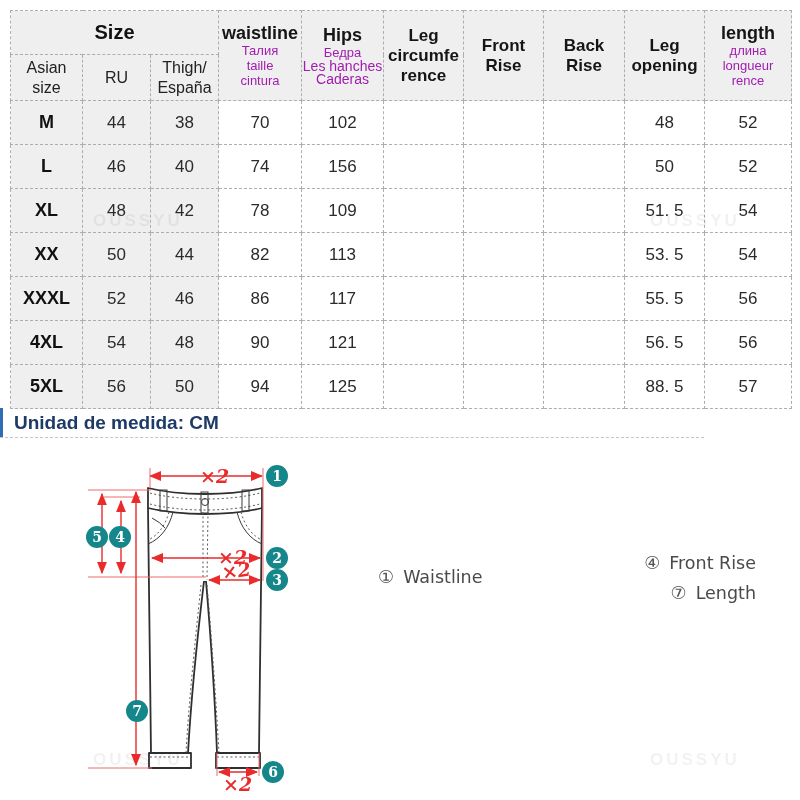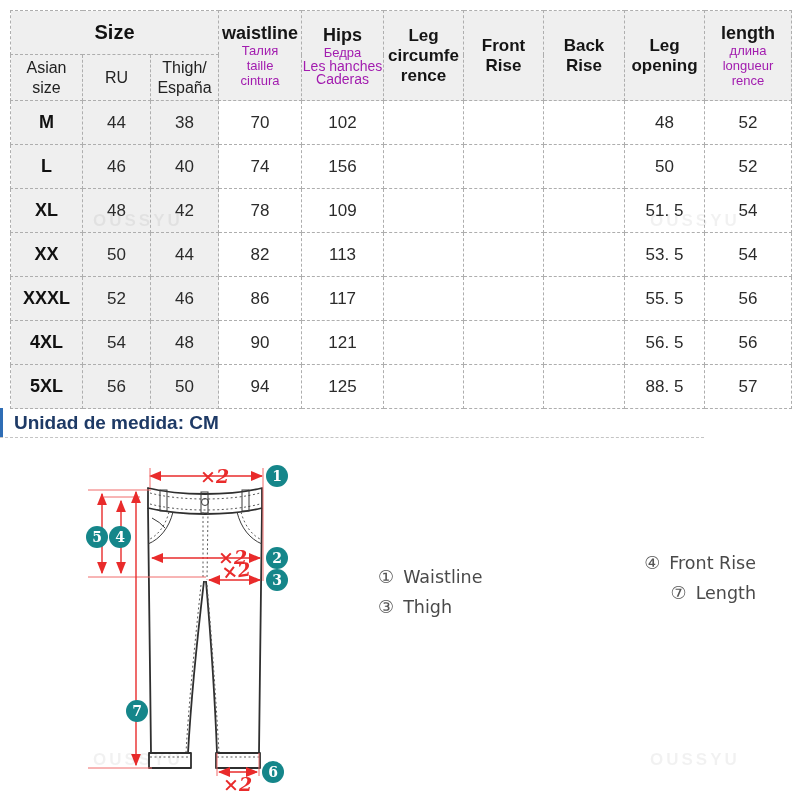--- a/index.html
+++ b/index.html
@@ -287,23 +287,20 @@
     <text class="badge-num" x="213" y="327">6</text>
     <circle class="badge" cx="77" cy="261" r="11"></circle>
     <text class="badge-num" x="77" y="266">7</text>
   </g>
 </svg>
 
 <div class="legend-col" style="left:378px;top:534px;margin-top:28px;">
   <div class="legend-item">
     <span class="lnum">①</span><span>Waistline</span>
   </div>
-  <div class="legend-item">
-    <span class="lnum">③</span><span>Thigh</span>
-  </div>
 </div>
 <div class="legend-col" style="left:556px;top:548px;text-align:right;">
   <div class="legend-item">
     <span class="lnum">④</span><span>Front Rise</span>
   </div>
   <div class="legend-item">
     <span class="lnum">⑦</span><span>Length</span>
   </div>
 </div>
 

